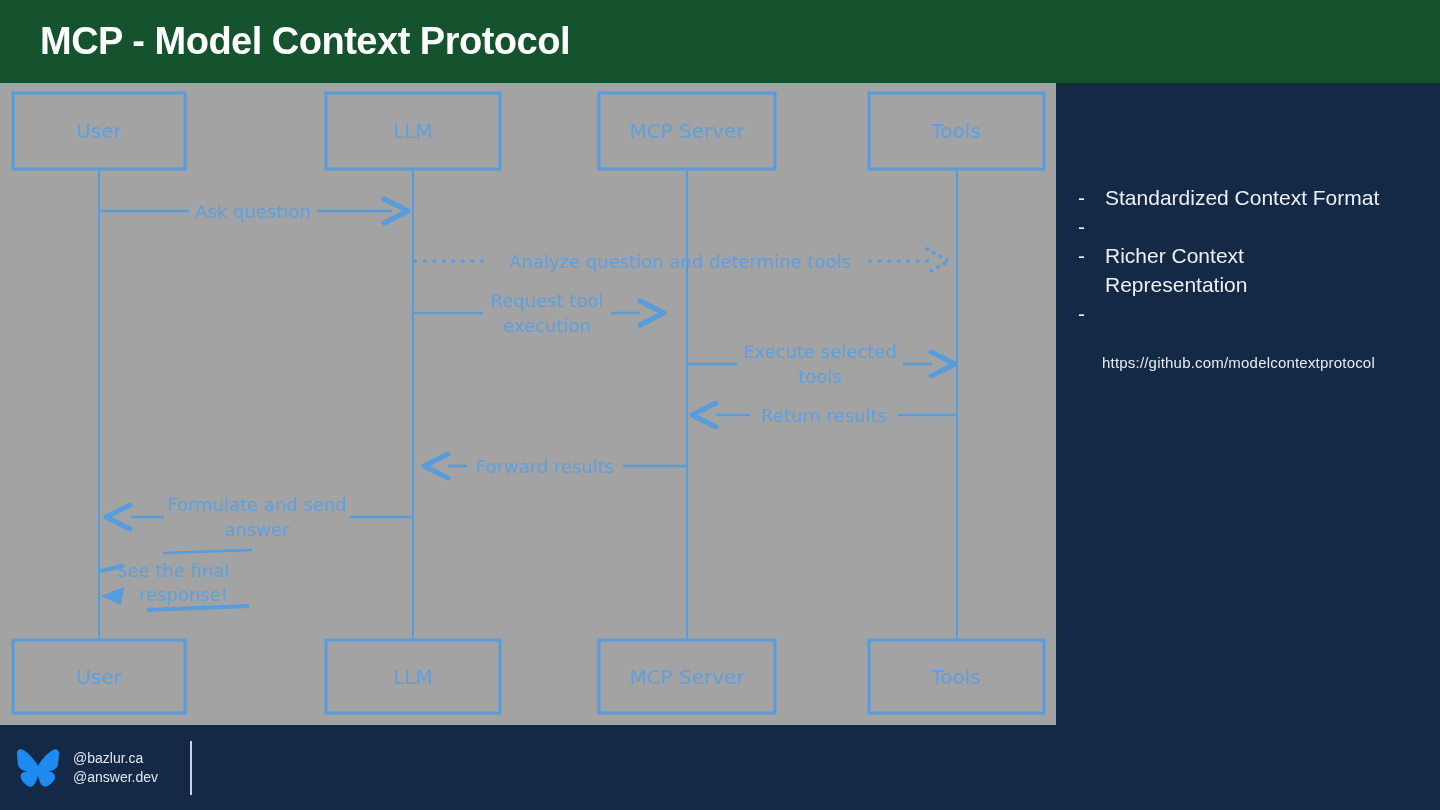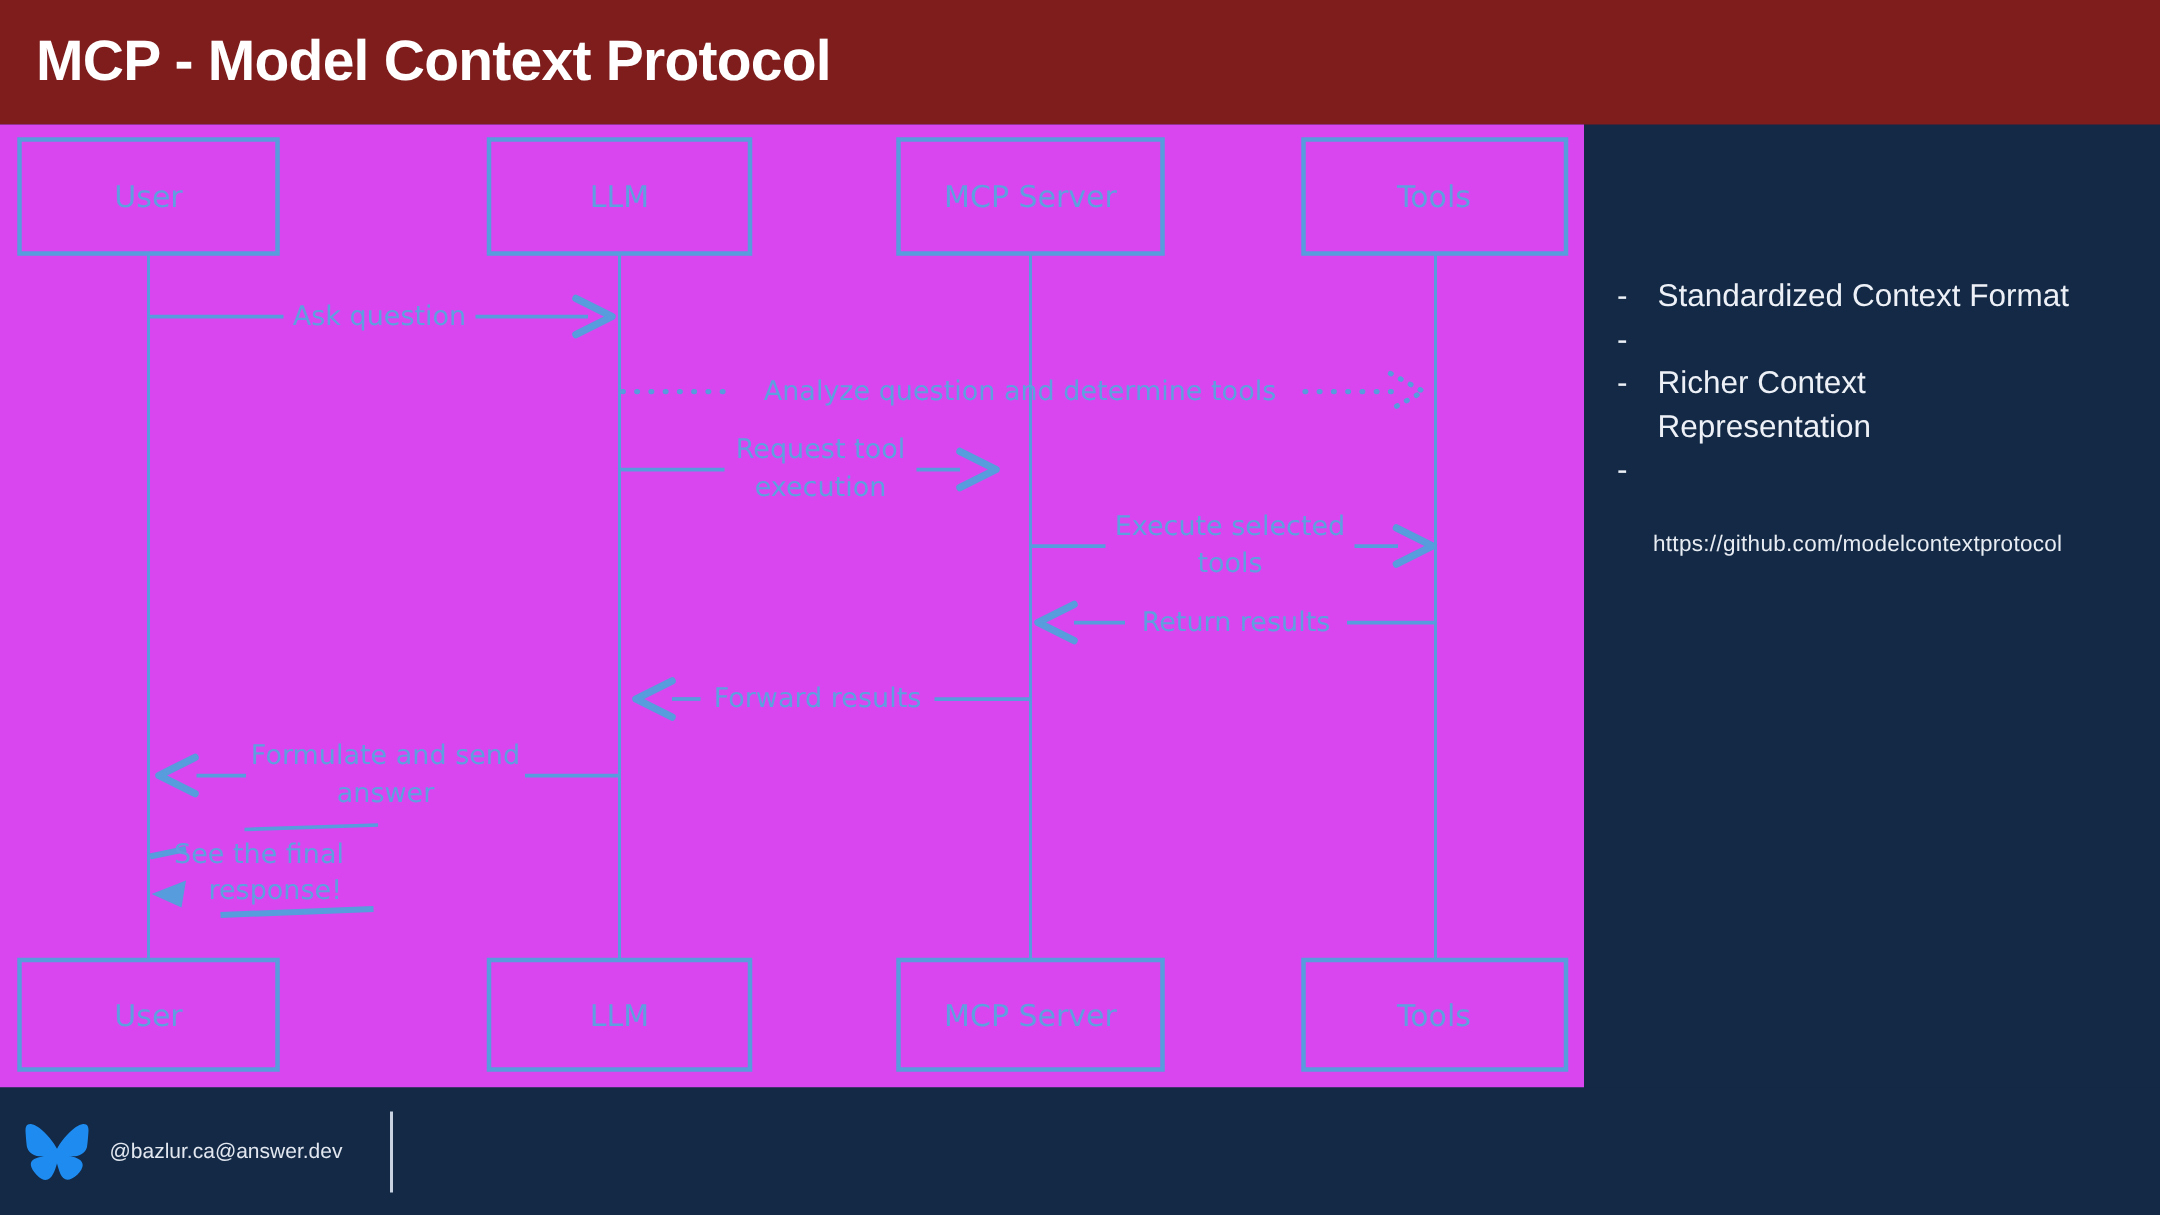--- a/index.html
+++ b/index.html
@@ -1,29 +1,29 @@
 <!DOCTYPE html>
 <html><head>
 <meta charset="utf-8">
 <style>
   * { margin:0; padding:0; box-sizing:border-box; }
   html,body { width:1440px; height:810px; overflow:hidden; background:#132945; }
   body { font-family:"Liberation Sans", sans-serif; position:relative; }
 
   .slide-header {
     position:absolute; top:0; left:0; width:1440px; height:83px;
-    background:#7f1d1d; display:flex; align-items:center; padding-left:24px;
+    background:#14532d; display:flex; align-items:center; padding-left:40px;
   }
   .slide-title {
     color:#ffffff; font-size:38px; font-weight:bold; letter-spacing:-0.5px;
   }
 
   .diagram-area {
     position:absolute; left:0; top:83px; width:1056px; height:642px;
-    background:#d946ef;
+    background:#a3a3a3;
   }
   .diagram-area svg { display:block; }
   .dg-box { fill:none; stroke:#579CDC; stroke-width:3; }
   .dg-line { stroke:#579CDC; stroke-width:2.5; fill:none; }
   .dg-life { stroke:#579CDC; stroke-width:2; }
   .dg-chev { stroke:#579CDC; stroke-width:5; fill:none; stroke-linecap:round; stroke-linejoin:round; }
   .dg-dot  { stroke:#579CDC; stroke-width:3.5; fill:none; stroke-linecap:round; stroke-dasharray:0.5 9; }
   .dg-chev-dot { stroke:#579CDC; stroke-width:3.5; fill:none; stroke-linecap:round; stroke-linejoin:round; stroke-dasharray:0.5 7; }
   .dg-text {
     fill:#5EA0DF; font-family:"DejaVu Sans", sans-serif; font-size:18px;
@@ -44,21 +44,21 @@
   .side-link {
     display:block; margin-top:26px; margin-left:46px;
     font-size:15px; color:#E8ECF3; letter-spacing:0.2px;
   }
 
   .slide-footer {
     position:absolute; left:0; top:725px; width:1440px; height:85px;
     background:#132945; display:flex; align-items:center;
   }
   .bsky-logo { margin-left:15px; flex:0 0 auto; }
-  .handles { margin-left:12px; display:flex; flex-direction:row;align-items:center; }
+  .handles { margin-left:12px; display:flex; flex-direction:column; }
   .handle { color:#E2E7F0; font-size:14px; line-height:19px; }
   .footer-divider {
     width:2px; height:54px; background:#C9D2E0; margin-left:32px; flex:0 0 2px;
   }
   .footer-link { margin-left:14px; color:#EEF1F6; font-size:16px; }
 </style>
 </head>
 <body>
 
 <header class="slide-header">

